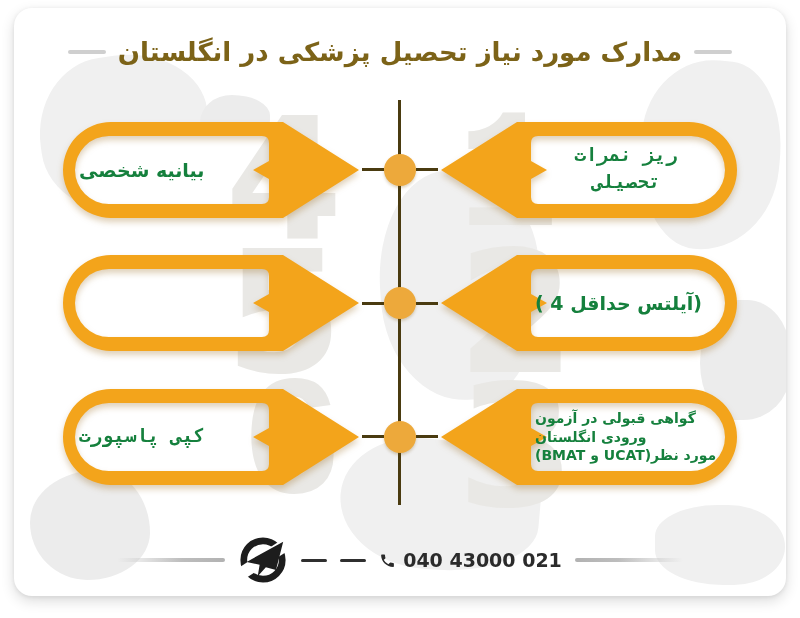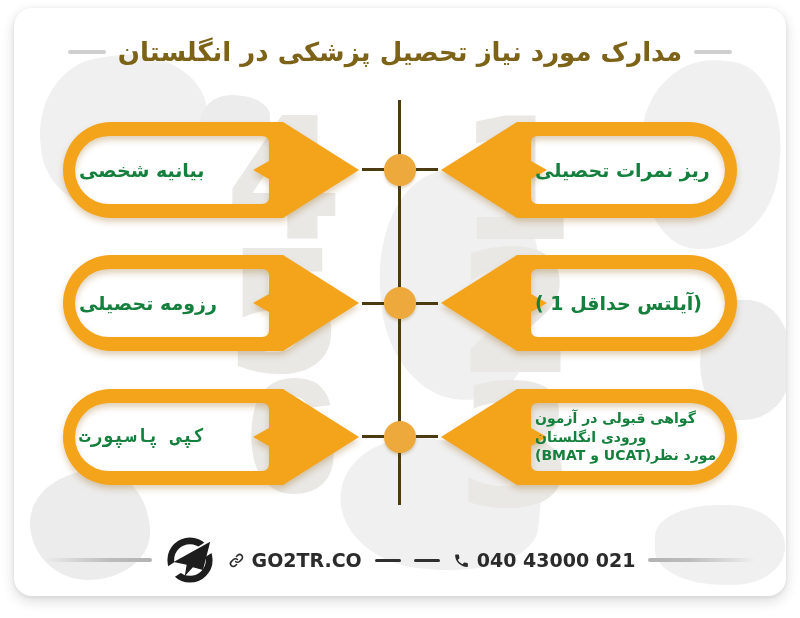--- a/index.html
+++ b/index.html
@@ -92,21 +92,21 @@
   <div class="connector" style="left:348px;top:160px;"></div>
   <div class="connector" style="left:402px;top:160px;"></div>
   <div class="connector" style="left:348px;top:294px;"></div>
   <div class="connector" style="left:402px;top:294px;"></div>
   <div class="connector" style="left:348px;top:427px;"></div>
   <div class="connector" style="left:402px;top:427px;"></div>
   <div class="node" style="left:370px;top:146px;"></div>
   <div class="node" style="left:370px;top:279px;"></div>
   <div class="node" style="left:370px;top:413px;"></div>
 
-  <div class="badge b-right" style="left:423px;top:109px;">
+  <div class="badge b-right" style="left:423px;top:109px;font-family:Liberation Mono, monospace;">
     <svg class="shape-fill" viewBox="0 0 306 106">
       <path fill="#ffffff" d="M101 19 Q94 19 94 26 L94 44 L110 53 L94 62 L94 80 Q94 87 101 87 L254 87 A34 34 0 0 0 254 19 Z"></path>
     </svg>
     <div class="bignum">1</div>
     <svg class="shape-ring" viewBox="0 0 306 106">
       <path fill="#f3a41b" fill-rule="evenodd" d="M4 53 L80 5 H252 A48 48 0 0 1 300 53 A48 48 0 0 1 252 101 H80 Z M101 19 Q94 19 94 26 L94 44 L110 53 L94 62 L94 80 Q94 87 101 87 L254 87 A34 34 0 0 0 254 19 Z"></path>
     </svg>
     <div class="label">
       <div>ریز نمرات تحصیلی</div>
     </div>
@@ -127,35 +127,32 @@
 
   <div class="badge b-right" style="left:423px;top:242px;">
     <svg class="shape-fill" viewBox="0 0 306 106">
       <path fill="#ffffff" d="M101 19 Q94 19 94 26 L94 44 L110 53 L94 62 L94 80 Q94 87 101 87 L254 87 A34 34 0 0 0 254 19 Z"></path>
     </svg>
     <div class="bignum">2</div>
     <svg class="shape-ring" viewBox="0 0 306 106">
       <path fill="#f3a41b" fill-rule="evenodd" d="M4 53 L80 5 H252 A48 48 0 0 1 300 53 A48 48 0 0 1 252 101 H80 Z M101 19 Q94 19 94 26 L94 44 L110 53 L94 62 L94 80 Q94 87 101 87 L254 87 A34 34 0 0 0 254 19 Z"></path>
     </svg>
     <div class="label">
-      <div>(آیلتس حداقل 1 )</div>
+      <div>(آیلتس حداقل 4 )</div>
     </div>
   </div>
 
   <div class="badge b-left" style="left:43px;top:242px;">
     <svg class="shape-fill" viewBox="0 0 306 106">
       <path fill="#ffffff" d="M101 19 Q94 19 94 26 L94 44 L110 53 L94 62 L94 80 Q94 87 101 87 L254 87 A34 34 0 0 0 254 19 Z"></path>
     </svg>
     <div class="bignum">5</div>
     <svg class="shape-ring" viewBox="0 0 306 106">
       <path fill="#f3a41b" fill-rule="evenodd" d="M4 53 L80 5 H252 A48 48 0 0 1 300 53 A48 48 0 0 1 252 101 H80 Z M101 19 Q94 19 94 26 L94 44 L110 53 L94 62 L94 80 Q94 87 101 87 L254 87 A34 34 0 0 0 254 19 Z"></path>
     </svg>
-    <div class="label">
-      <div>رزومه تحصیلی</div>
-    </div>
   </div>
 
   <div class="badge b-right" style="left:423px;top:376px;">
     <svg class="shape-fill" viewBox="0 0 306 106">
       <path fill="#ffffff" d="M101 19 Q94 19 94 26 L94 44 L110 53 L94 62 L94 80 Q94 87 101 87 L254 87 A34 34 0 0 0 254 19 Z"></path>
     </svg>
     <div class="bignum">3</div>
     <svg class="shape-ring" viewBox="0 0 306 106">
       <path fill="#f3a41b" fill-rule="evenodd" d="M4 53 L80 5 H252 A48 48 0 0 1 300 53 A48 48 0 0 1 252 101 H80 Z M101 19 Q94 19 94 26 L94 44 L110 53 L94 62 L94 80 Q94 87 101 87 L254 87 A34 34 0 0 0 254 19 Z"></path>
     </svg>
@@ -181,27 +178,20 @@
 
   <div class="footer">
     <div class="fade-l"></div>
 
     <svg class="logo-svg" viewBox="0 0 52 52" width="50" height="50">
       <circle cx="26" cy="26" r="20" fill="none" stroke="#1d1d1d" stroke-width="7"></circle>
       <rect x="-8" y="19" width="68" height="13" fill="#ffffff" transform="rotate(-33 26 26)"></rect>
       <path d="M47 7 L9 28 L22.5 31 L20.5 43 L29 33.5 L39.5 36.5 Z" fill="#1d1d1d"></path>
     </svg>
 
-    <div class="grp">
-      <svg viewBox="0 0 24 24" width="17" height="17">
-        <path d="M10.6 13.4a4 4 0 0 0 5.7 0l3-3a4 4 0 1 0-5.7-5.7l-1.7 1.7" stroke="#2b2b2b" stroke-width="2.2" fill="none" stroke-linecap="round"></path>
-        <path d="M13.4 10.6a4 4 0 0 0-5.7 0l-3 3a4 4 0 1 0 5.7 5.7l1.7-1.7" stroke="#2b2b2b" stroke-width="2.2" fill="none" stroke-linecap="round"></path>
-      </svg>
-      <span>GO2TR.CO</span>
-    </div>
 
     <div class="fdash"></div>
 
 
     <div class="fdash"></div>
 
     <div class="grp">
       <svg viewBox="0 0 24 24" width="17" height="17">
         <path fill="#2b2b2b" d="M6.62 10.79a15.05 15.05 0 0 0 6.59 6.59l2.2-2.2a1 1 0 0 1 1.02-.24c1.12.37 2.33.57 3.57.57a1 1 0 0 1 1 1V20a1 1 0 0 1-1 1C10.85 21 3 13.15 3 4.5A1 1 0 0 1 4 3.5h3.5a1 1 0 0 1 1 1c0 1.24.2 2.45.57 3.57a1 1 0 0 1-.25 1.02l-2.2 2.2z"></path>
       </svg>

